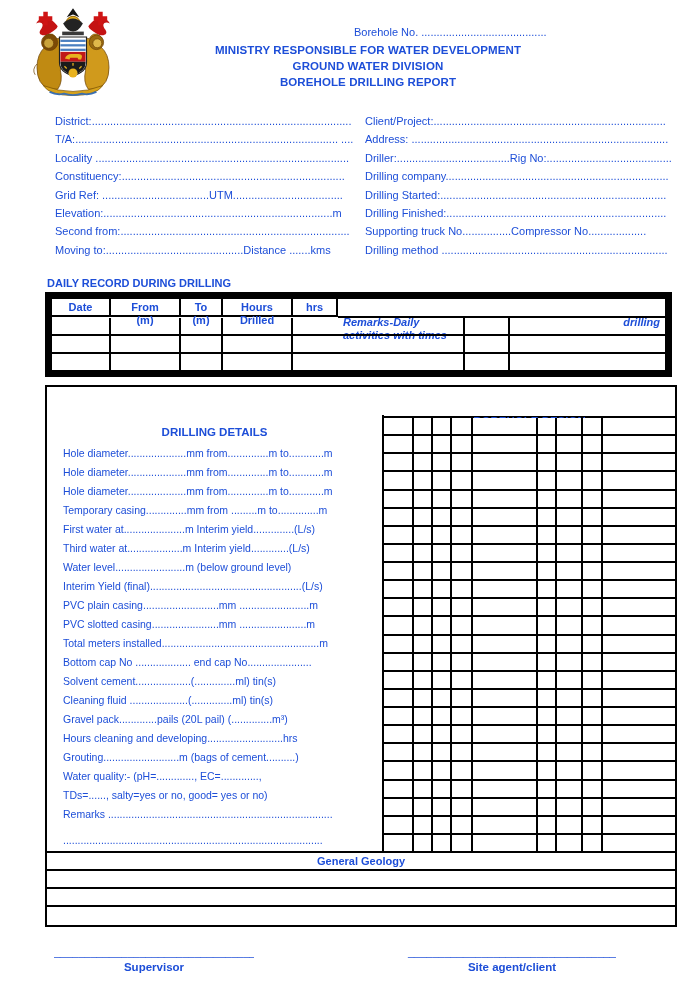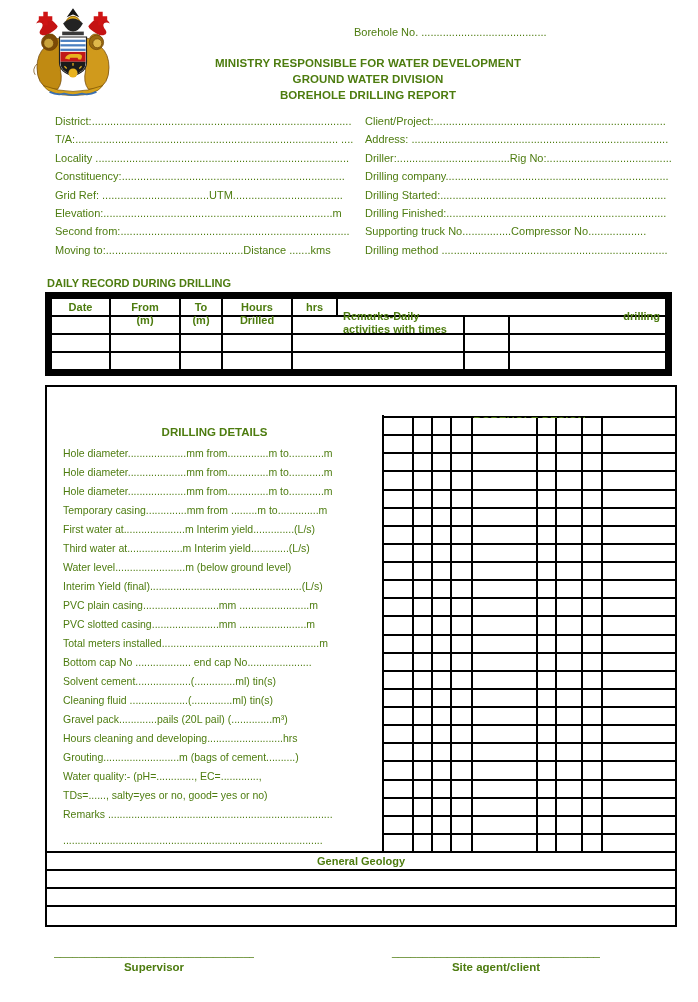--- a/index.html
+++ b/index.html
@@ -1,44 +1,44 @@
 <!DOCTYPE html>
 <html><head>
 <meta charset="utf-8">
 <style>
   html,body { margin:0; padding:0; background:#ffffff; }
   .page {
     position:relative; width:698px; height:1002px; background:#fff;
-    font-family:"Liberation Sans", sans-serif; color:#4d7c0f; overflow:hidden;
+    font-family:"Liberation Sans", sans-serif; color:#1d4ed8; overflow:hidden;
   }
   .abs { position:absolute; }
 
   
   .borehole-no { left:354px; top:26px; font-size:11px; white-space:nowrap; }
-  .titles { left:38px; top:55px; width:660px; text-align:center;
+  .titles { left:38px; top:42px; width:660px; text-align:center;
             font-weight:bold; font-size:11.5px; line-height:16px; letter-spacing:0.1px; }
 
   
   .info-col { top:115px; font-size:11px; }
   .info-col.left  { left:55px;  width:303px; }
   .info-col.right { left:365px; width:312px; }
   .f-line { height:18.4px; white-space:nowrap; overflow:hidden; }
 
   
   .daily-title { left:47px; top:277px; font-size:11px; font-weight:bold; }
   .daily-table { left:45px; top:292px; width:627px; border:7px solid #000000; box-sizing:border-box; }
   .dr-row { display:flex; }
   .dr-head .dc { height:32px; border-bottom:2px solid #000; font-weight:bold; font-size:11px;
                  line-height:13px; text-align:center; padding-top:2px; box-sizing:border-box; }
   .dc { border-right:2px solid #000; box-sizing:border-box; }
   .dc.c6 { border-right:none; }
   .c0{width:59px}.c1{width:70px}.c2{width:42px}.c3{width:70px}.c4{width:172px}.c5{width:45px}.c6{flex:1}
   .dr-row .dc { height:18px; border-bottom:2px solid #000; }
   .dr-row:last-child .dc { border-bottom:none; height:16px; }
-  .dr-head .dc.c6 { text-align:left; padding:11px 5px 0 5px; }
+  .dr-head .dc.c6 { text-align:left; padding:17px 5px 0 5px;font-style:italic; }
   .rem-l1 { display:flex; justify-content:space-between; }
 
   
   .big-table { left:45px; top:385px; width:632px; height:542px; border:2px solid #000; box-sizing:border-box; }
   .bt-main { display:flex; height:464px; }
   .dd-cell { width:337px; border-right:2px solid #000; box-sizing:border-box;margin-top:28px; }
   .dd-title { text-align:center; font-weight:bold; font-size:11.5px; padding-top:11px; }
   .dd-lines { margin-top:9px; padding:0 14px 0 16px; font-size:10.5px; }
   .dd-line { height:19px; white-space:nowrap; overflow:hidden; }
   .dd-line:last-child { margin-top:7px; }
@@ -53,21 +53,21 @@
   
   .gg { border-top:2px solid #000; }
   .gg-title { height:16px; border-bottom:2px solid #000; text-align:center;
               font-weight:bold; font-size:11px; line-height:16px; }
   .gg-row { height:16px; border-bottom:2px solid #000; background:#fff; }
   .gg-row:last-child { border-bottom:none; height:18px; }
 
   
   .sig { top:946px; text-align:center; font-size:11px; }
   .sig.s-left  { left:54px;  width:200px; }
-  .sig.s-right { left:391px; width:210px; }
+  .sig.s-right { left:407px; width:210px; }
   .sig-line { height:14px; white-space:nowrap; overflow:hidden; font-size:11px; }
   .sig-label { font-weight:bold; margin-top:1px; font-size:11.5px; }
 
   .coa { left:28px; top:8px; }
 </style>
 </head>
 <body>
 
 <div class="page">
 

